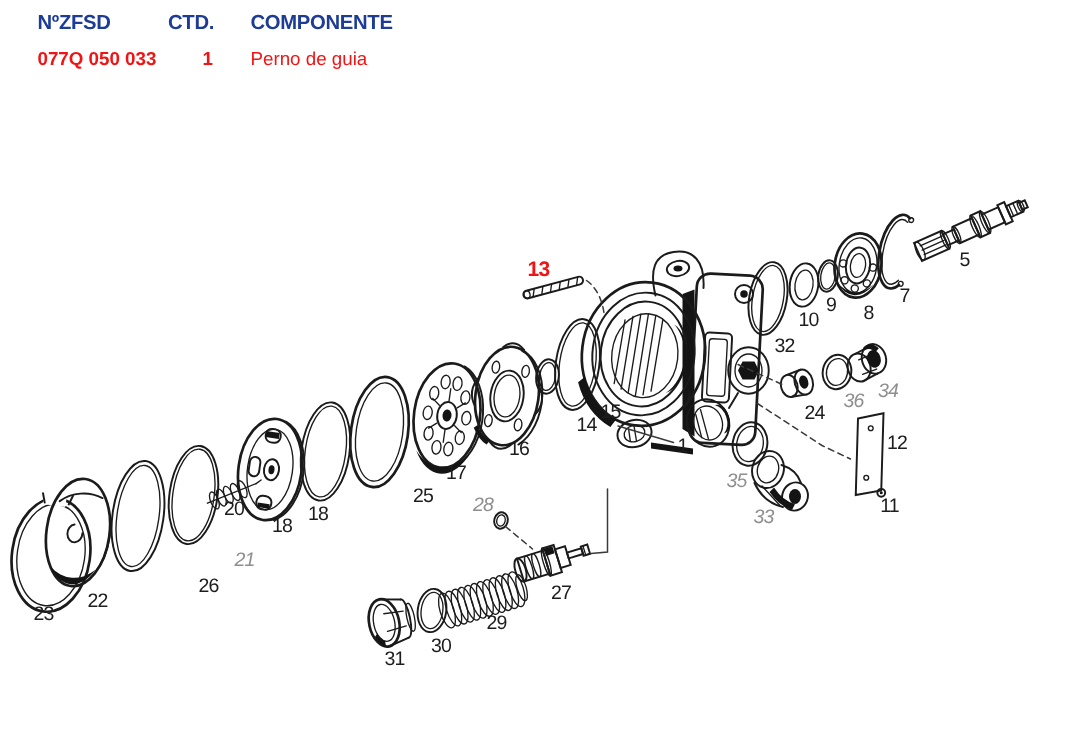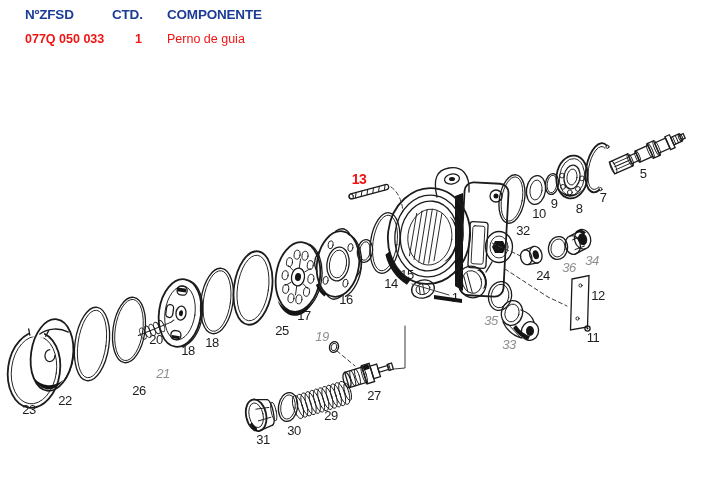--- a/index.html
+++ b/index.html
@@ -403,20 +403,20 @@
       <div class="callout " style="left: 346px; top: 299px;">16</div>
       <div class="callout " style="left: 285px; top: 315px; margin-left: 19px;">17</div>
       <div class="callout " style="left: 282px; top: 330px;">25</div>
       <div class="callout " style="left: 212px; top: 342px;">18</div>
       <div class="callout " style="left: 188px; top: 350px;">18</div>
       <div class="callout " style="left: 156px; top: 339px;">20</div>
       <div class="callout ghost" style="left: 163px; top: 373px;">21</div>
       <div class="callout " style="left: 103px; top: 390px; margin-left: 36px;">26</div>
       <div class="callout " style="left: 65px; top: 400px;">22</div>
       <div class="callout " style="left: 29px; top: 409px;">23</div>
-      <div class="callout ghost" style="left: 322px; top: 336px;">19</div>
+      <div class="callout ghost" style="left: 322px; top: 336px;">28</div>
       <div class="callout " style="left: 374px; top: 395px;">27</div>
       <div class="callout " style="left: 331px; top: 415px;">29</div>
       <div class="callout " style="left: 294px; top: 430px;">30</div>
       <div class="callout " style="left: 263px; top: 439px;">31</div>
     </div>
 
 </div>
 
 </body></html>

